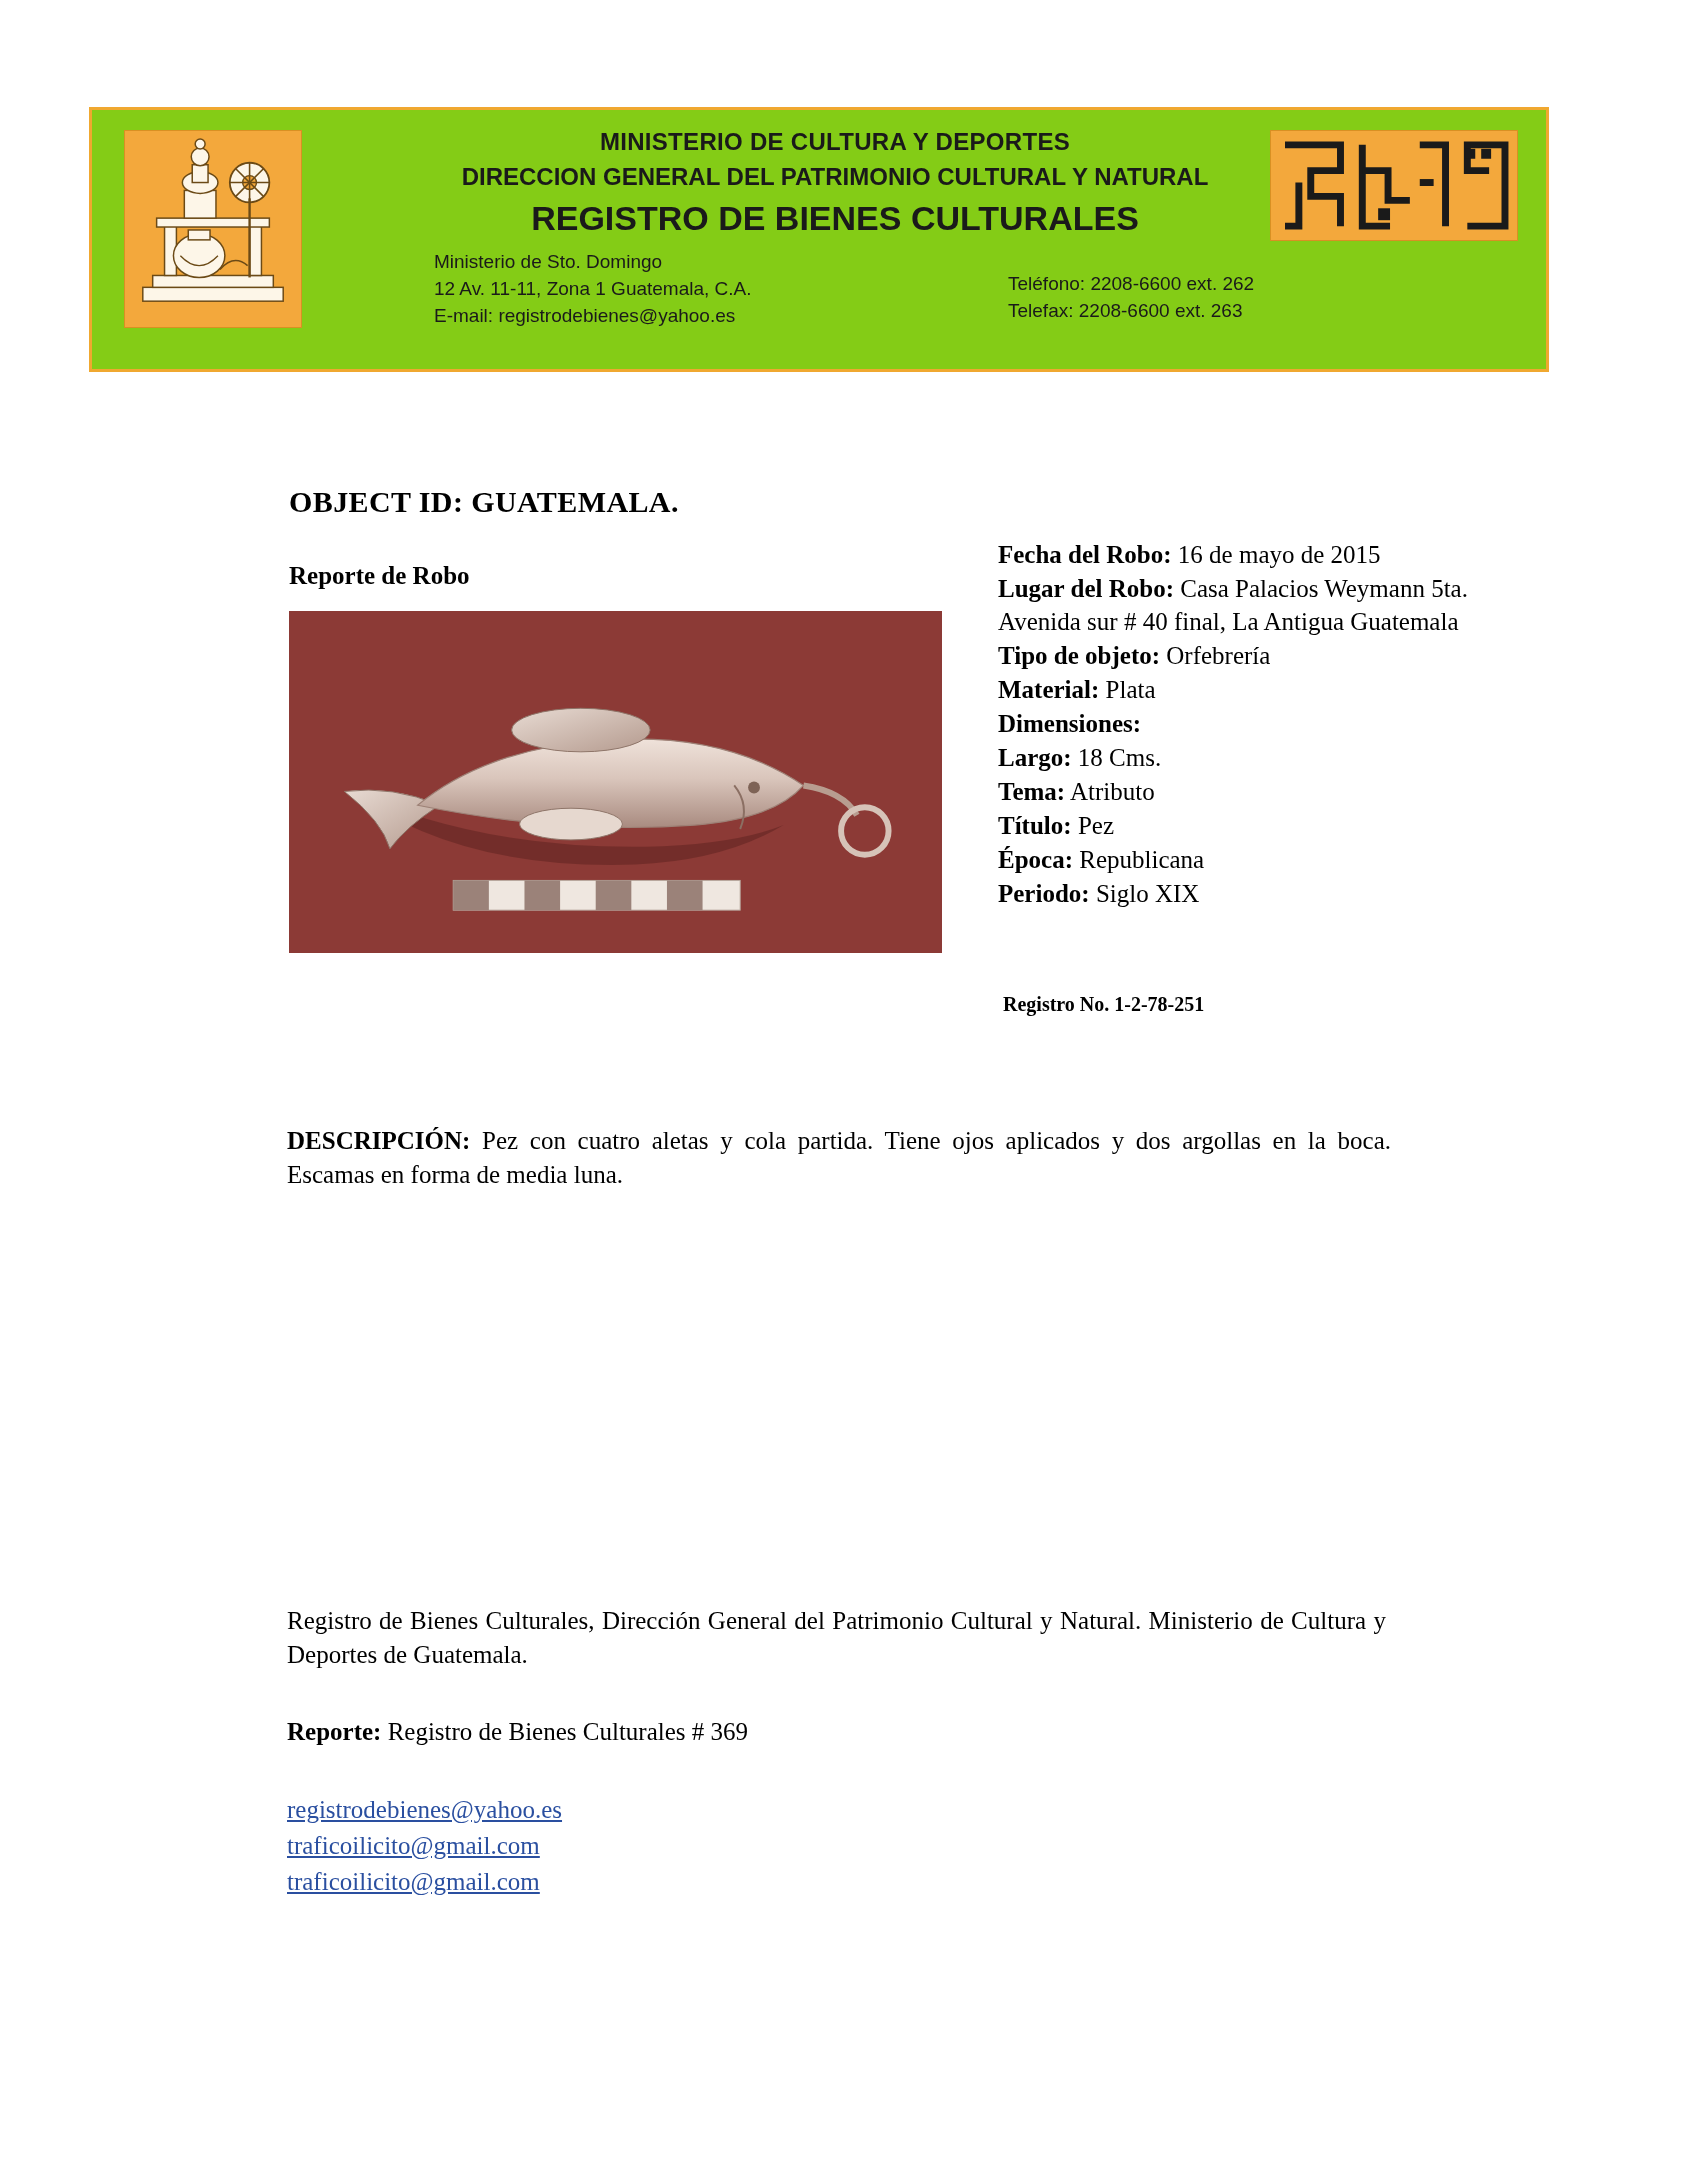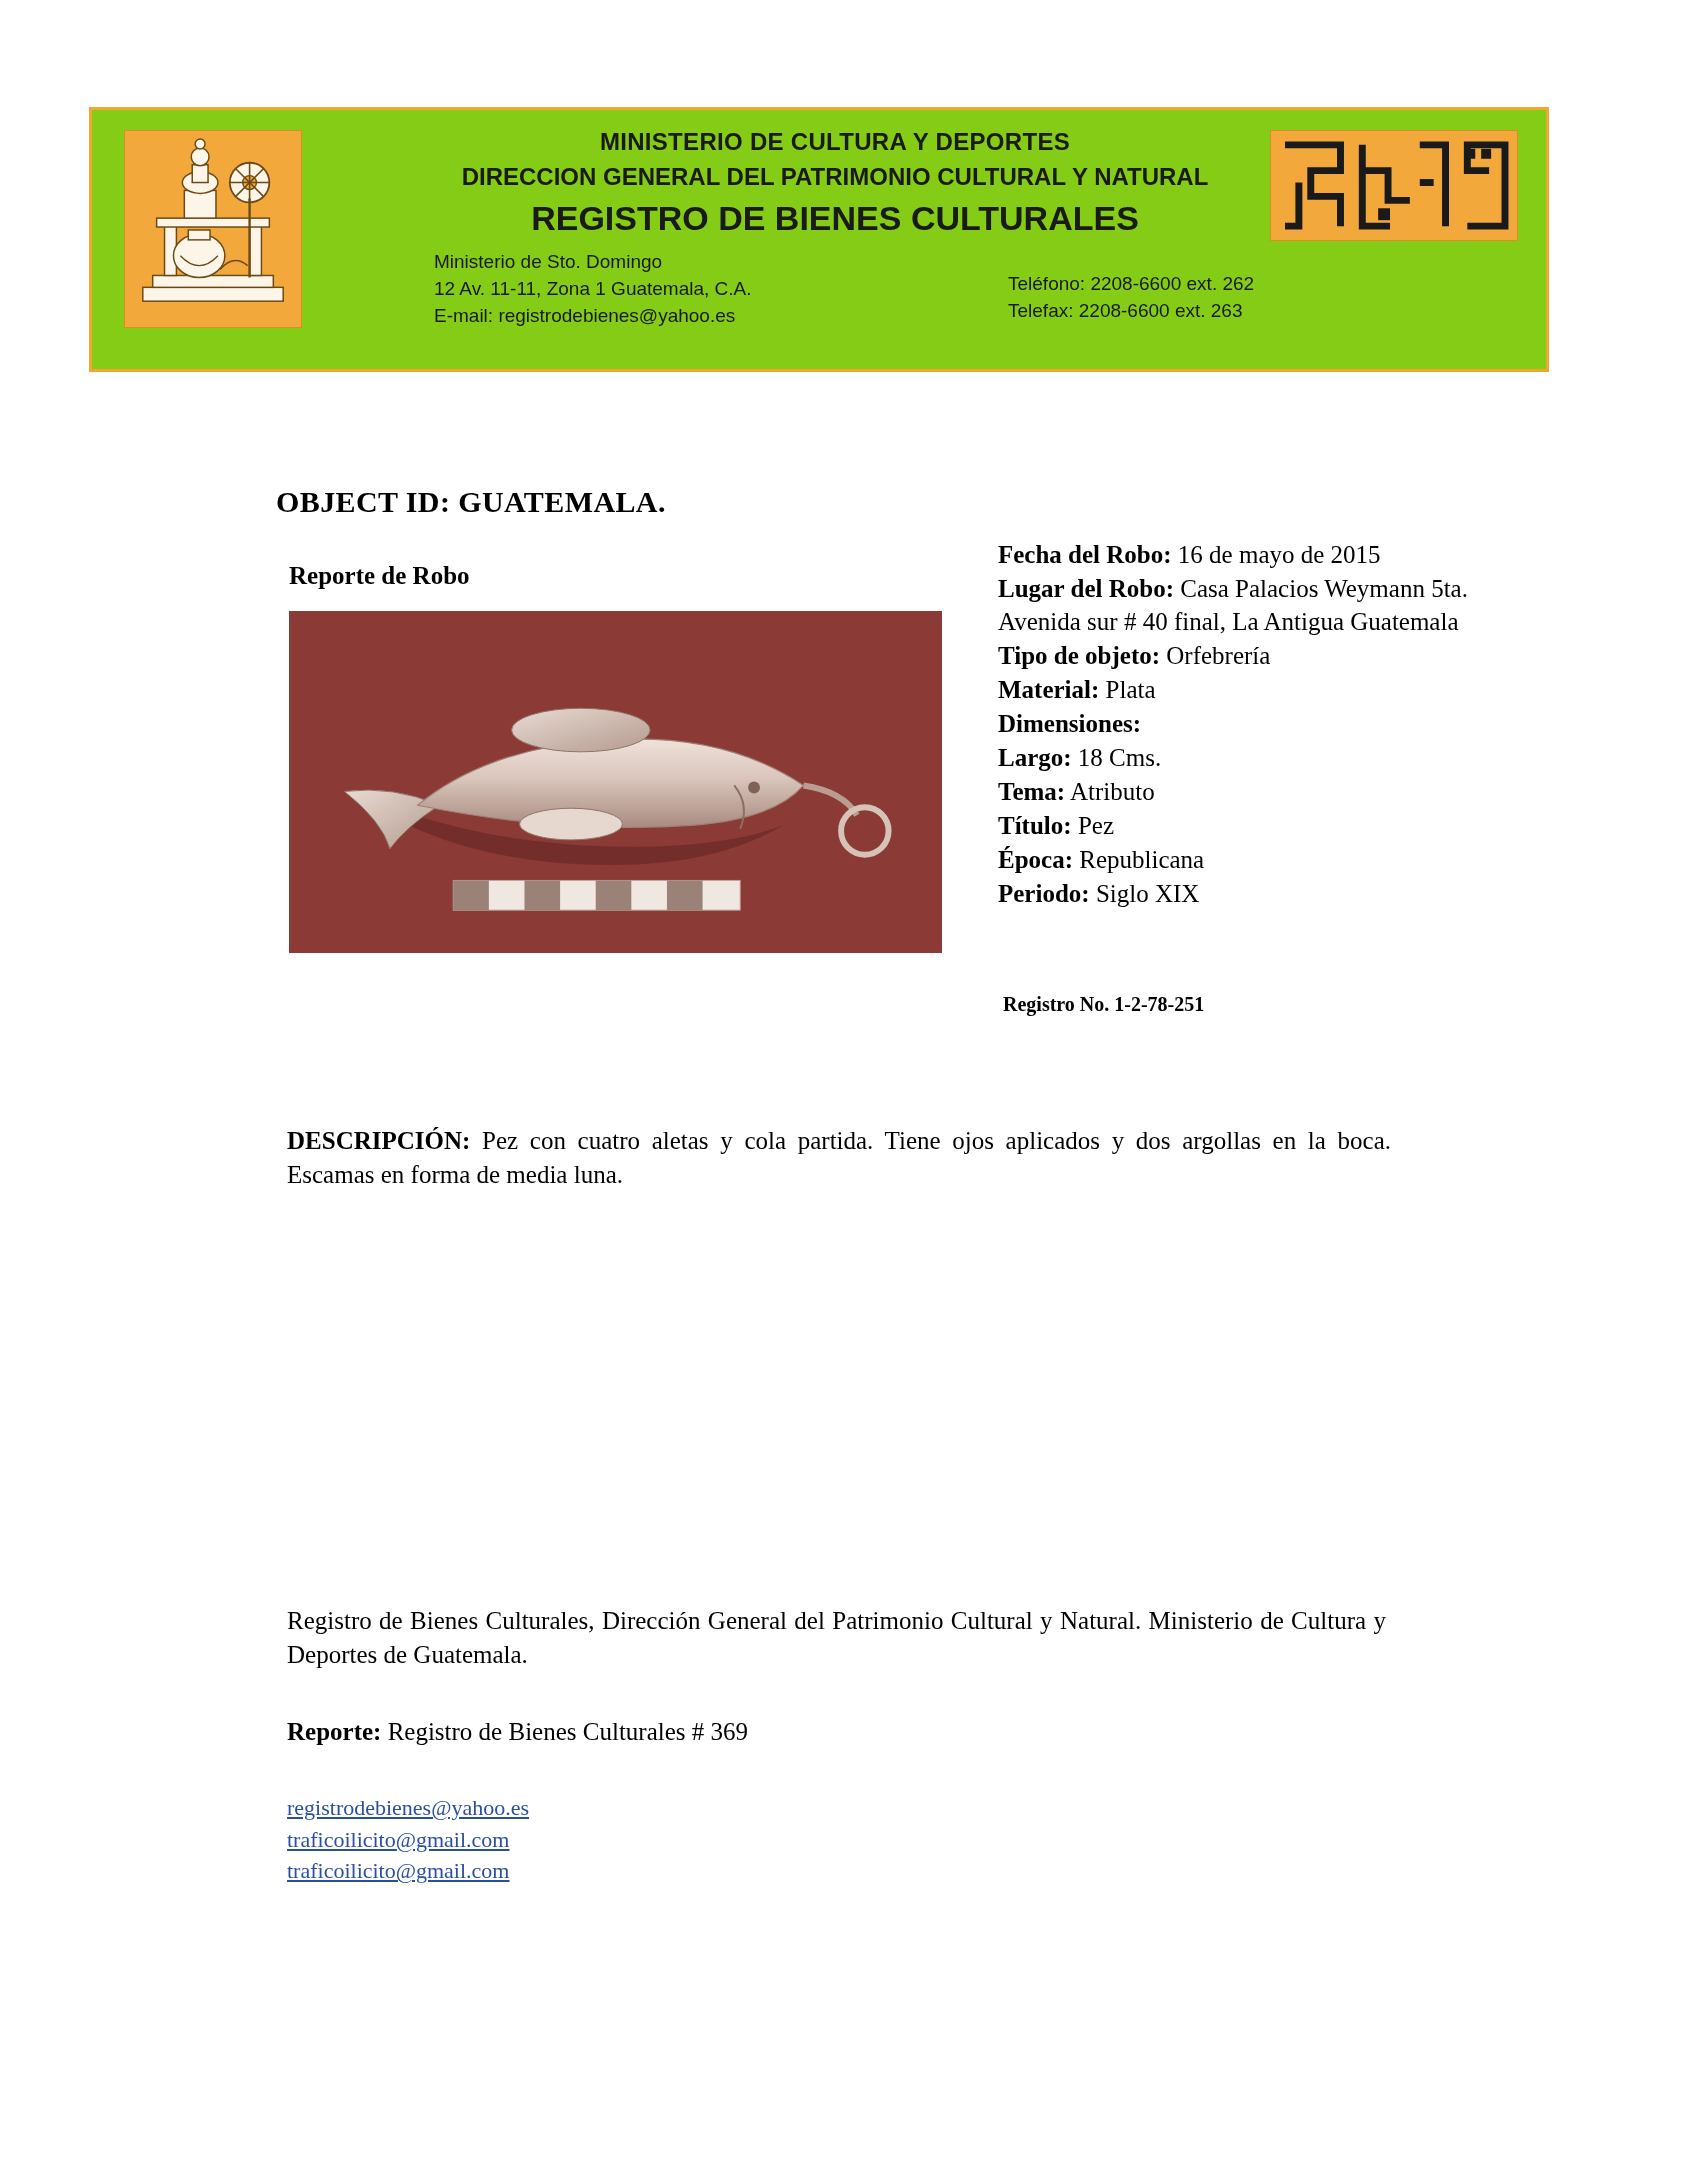--- a/index.html
+++ b/index.html
@@ -91,21 +91,21 @@
     width: 248px;
     height: 111px;
     background: #f3a83c;
     border: 1px solid #d89023;
     box-sizing: border-box;
   }
 
   
   .object-id {
     position: absolute;
-    left: 276px;
+    left: 289px;
     top: 485px;
     font-size: 30px;
     font-weight: bold;
     letter-spacing: 0.4px;
   }
   .report-label {
     position: absolute;
     left: 289px;
     top: 562px;
     font-size: 25px;
@@ -166,21 +166,21 @@
     left: 287px;
     top: 1718px;
     font-size: 25px;
   }
   .report-no b { font-weight: bold; }
 
   .emails {
     position: absolute;
     left: 287px;
     top: 1792px;
-    font-size: 22px;
+    font-size: 25px;
     line-height: 1.44;
   }
   .emails a {
     color: #2a4fa0;
     text-decoration: underline;
     display: block;
   }
 </style>
 </head>
 <body>

